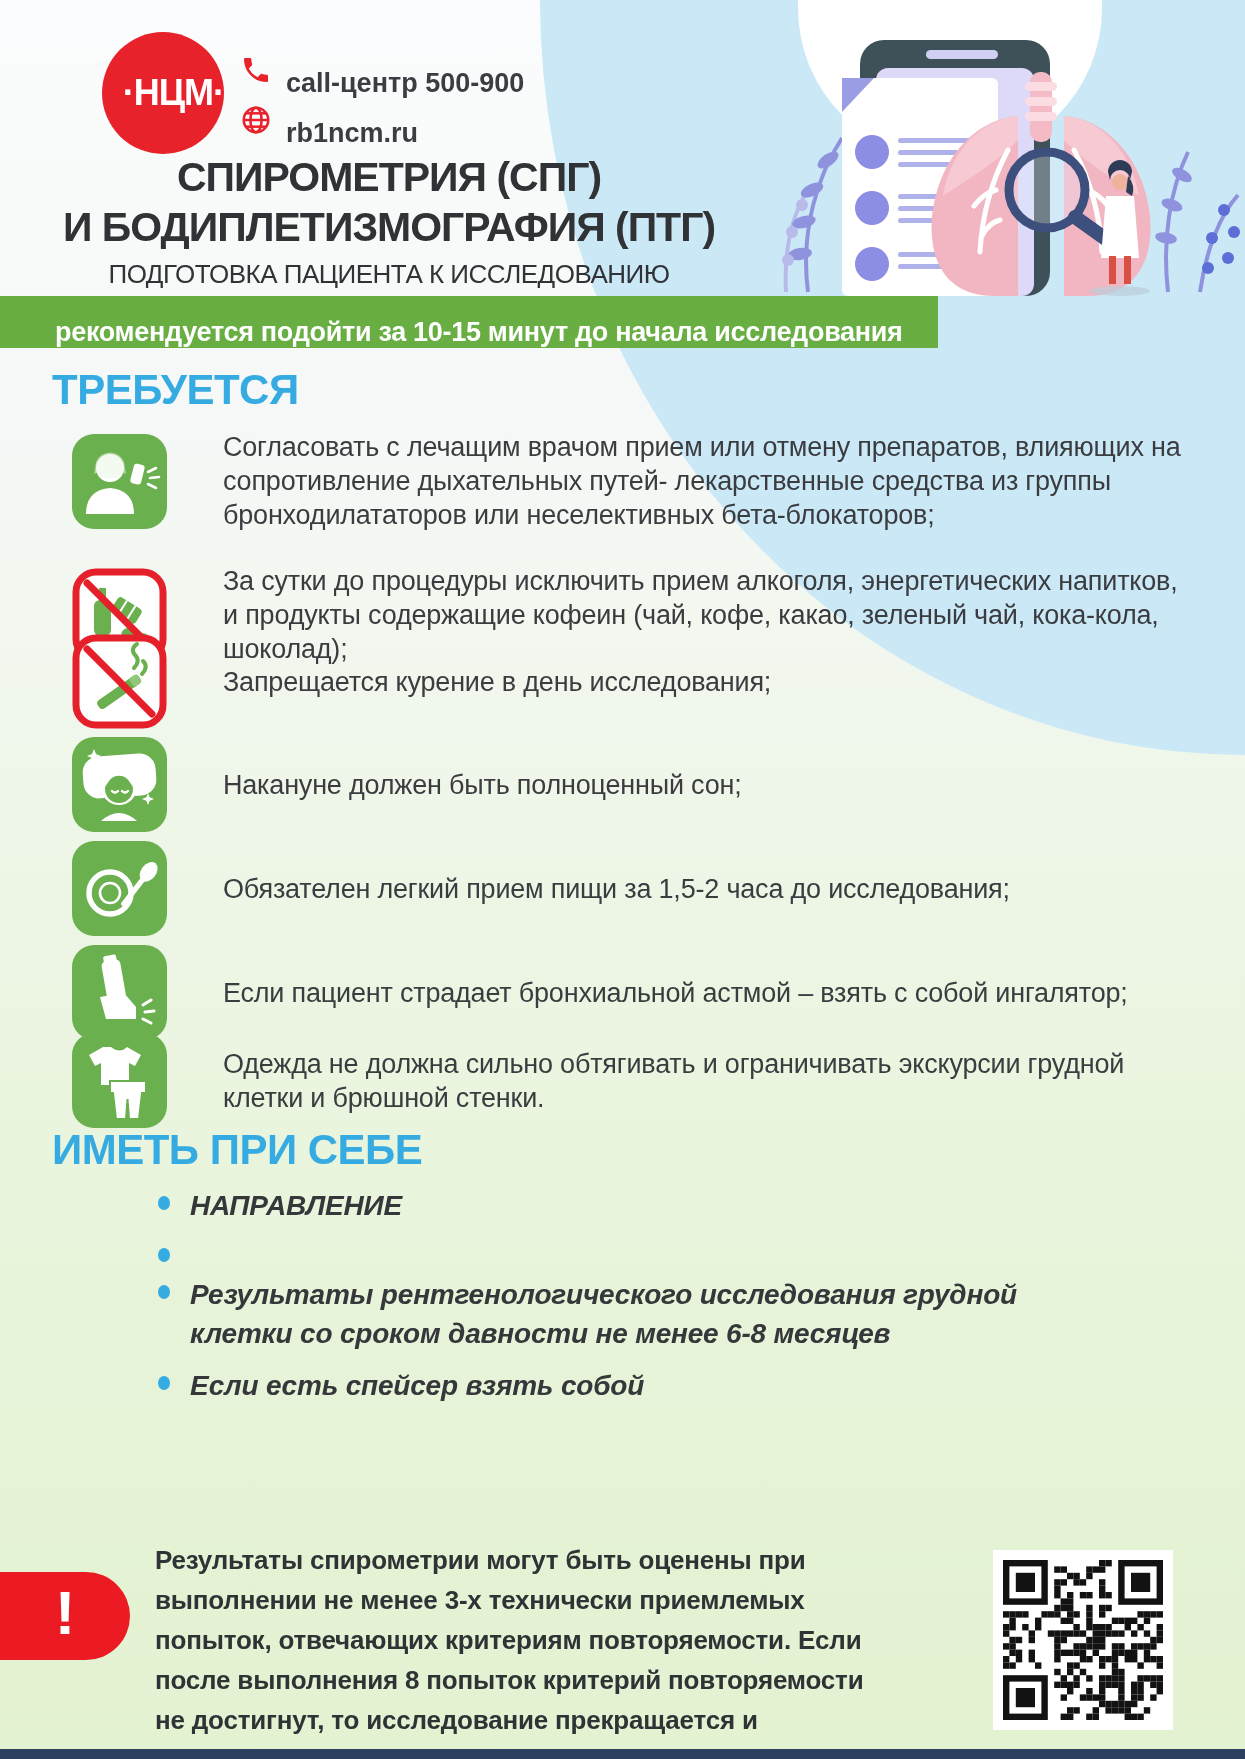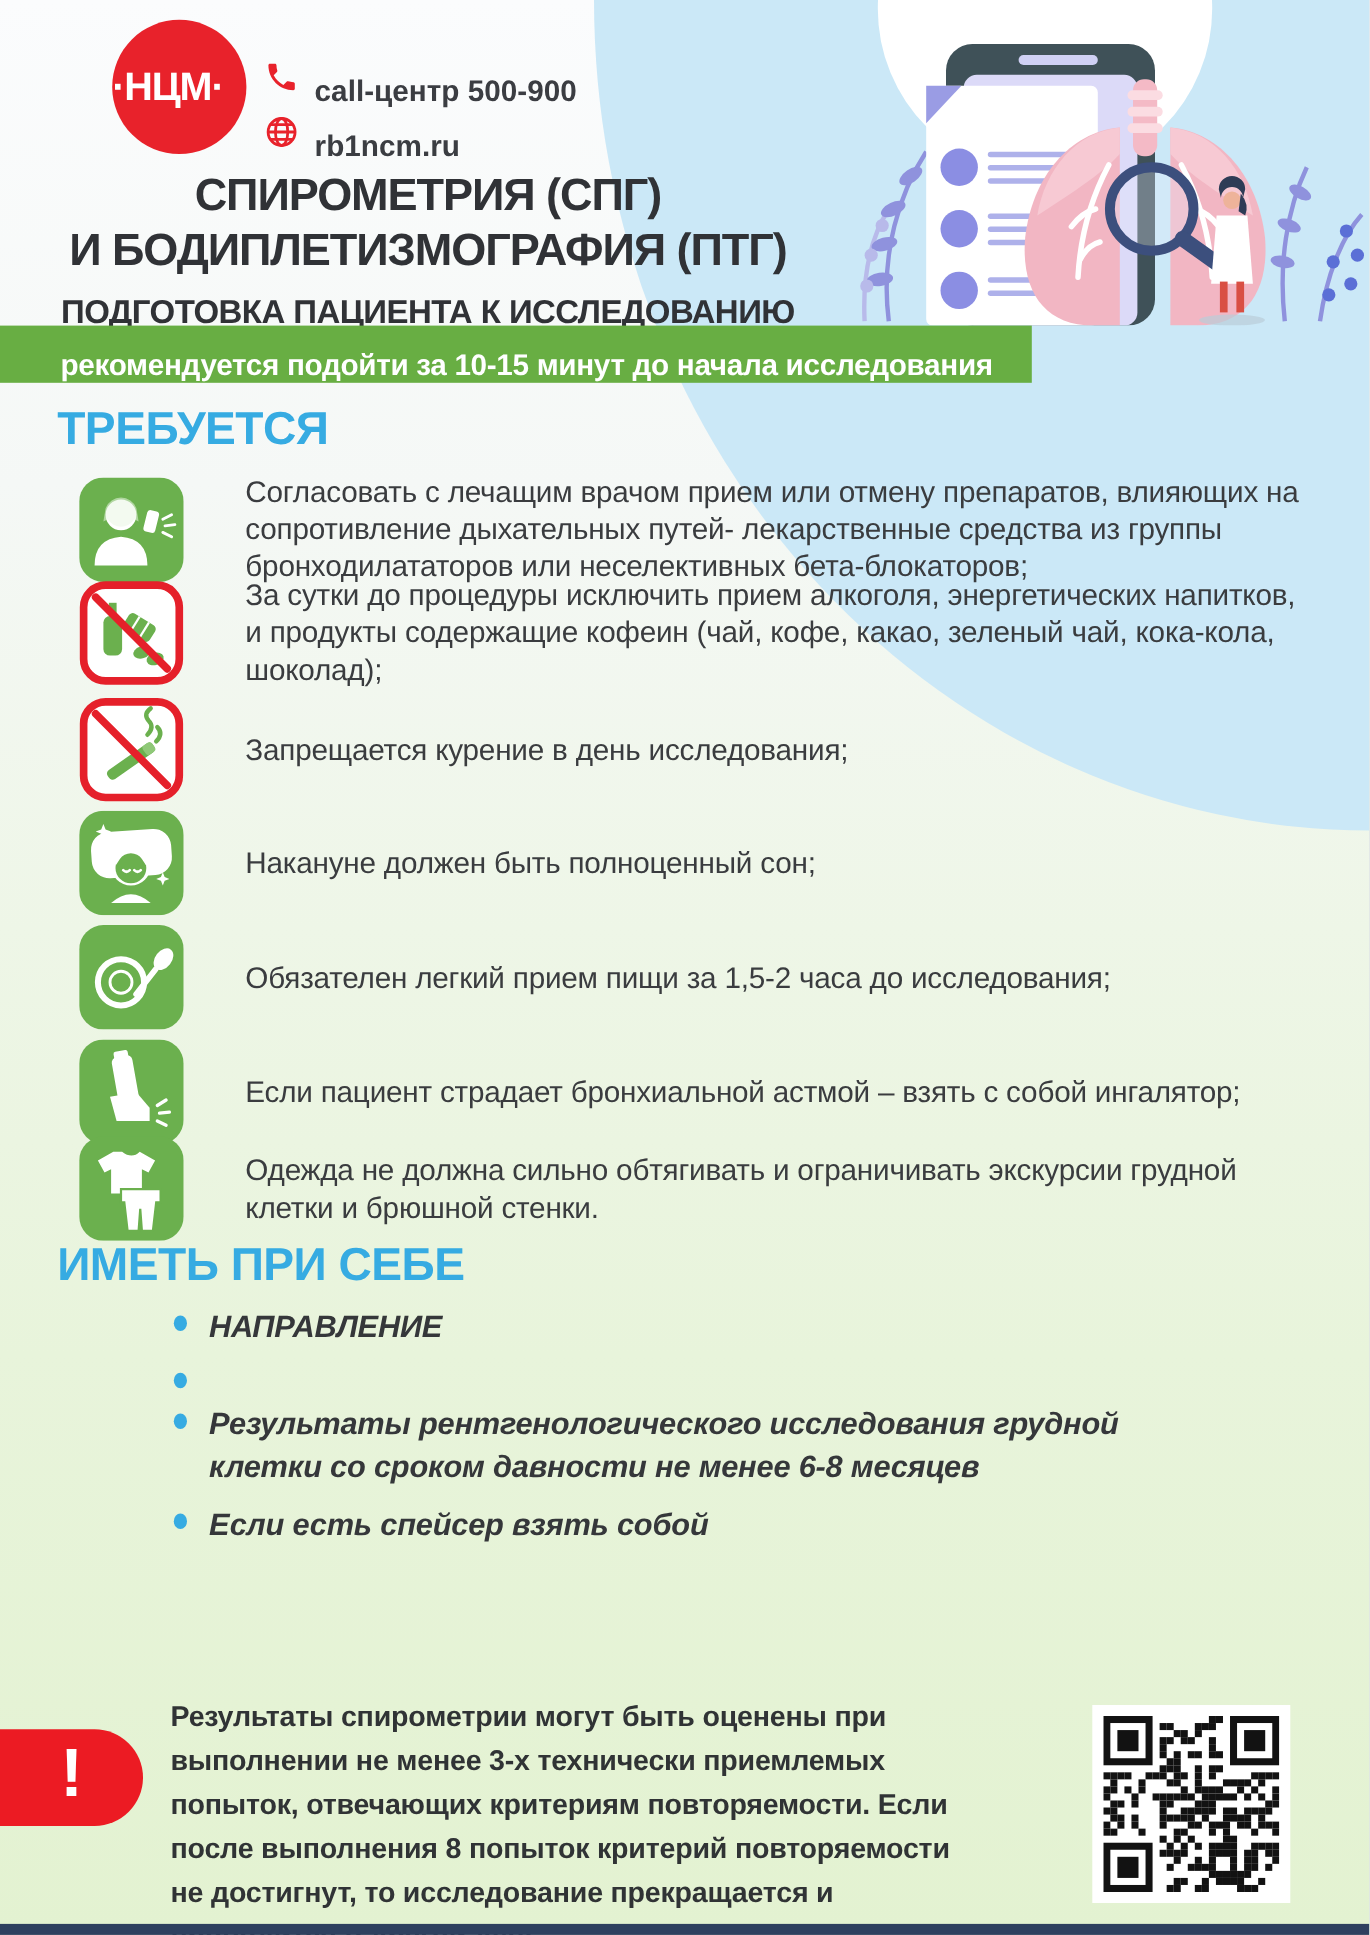--- a/index.html
+++ b/index.html
@@ -11,34 +11,34 @@
   }
   
   .blue-blob {
     position:absolute; top:0; left:540px; width:705px; height:755px;
     background:#cbe8f7; border-bottom-left-radius:100% 100%;
   }
   
   .illustration { position:absolute; top:0; left:700px; width:545px; height:296px; }
   
   .logo {
-    position:absolute; left:102px; top:18px; width:122px; height:122px; border-radius:50%;
-    background:#e8222b; display:flex; align-items:center; justify-content:flex-start;
+    position:absolute; left:102px; top:32px; width:122px; height:122px; border-radius:50%;
+    background:#e8222b; display:flex; align-items:center; justify-content:flex-end;
   }
   .logo-text { color:#fff; font-size:36px; font-weight:800; letter-spacing:-1px; }
   
   .contact-row { position:absolute; left:240px; display:flex; align-items:center; gap:14px; }
   .contact-row.phone { top:40px; }
   .contact-row.site  { top:90px; }
   .contact-label { font-size:27px; font-weight:700; color:#3b3d42;margin-top:28px; }
   .c-icon { width:32px; height:32px; display:block; }
   
   .title-block { position:absolute; left:44px; top:152px; width:690px; text-align:center; }
   .title-line { font-size:41px; line-height:50px; font-weight:800; color:#303236; letter-spacing:-1px; white-space:nowrap; }
-  .subtitle { margin-top:16px; font-size:30px; line-height:34px; font-weight:700; color:#303236; letter-spacing:-0.5px; white-space:nowrap; }
+  .subtitle { margin-top:5px; font-size:26px; line-height:34px; font-weight:400; color:#303236; letter-spacing:-0.5px; white-space:nowrap; }
   
   .banner {
     position:absolute; left:0; top:296px; width:938px; height:52px; background:#68ae43;
     display:flex; align-items:flex-end; padding-left:55px;
   }
   .banner-text { color:#fff; font-size:27px; font-weight:600; letter-spacing:-0.3px; white-space:nowrap; }
   
   .section-heading { position:absolute; left:52px; font-size:42px; font-weight:800; color:#36abe2; letter-spacing:-0.5px; }
   .h-required { top:366px; }
   .h-bring { top:1126px; }
@@ -208,21 +208,21 @@
         <g stroke="#fff" stroke-width="2.6" stroke-linecap="round">
           <line x1="76" y1="38" x2="84" y2="34"></line>
             <line x1="78" y1="44" x2="87" y2="43"></line>
             <line x1="76" y1="50" x2="84" y2="54"></line>
         </g>
       </svg>
     </div>
     <div class="item-text">Согласовать с лечащим врачом прием или отмену препаратов, влияющих на сопротивление дыхательных путей- лекарственные средства из группы бронходилататоров или неселективных бета-блокаторов;</div>
   </div>
 
-  <div class="item" style="top:524px">
+  <div class="item" style="top:564px">
     <div class="item-icon">
       <svg viewBox="0 0 95 95">
           <rect x="4" y="4" width="87" height="87" rx="20" fill="#fff" stroke="#e5202a" stroke-width="7"></rect>
         <rect x="27" y="20" width="7" height="14" fill="#6bb04e"></rect>
         <rect x="22" y="32" width="17" height="36" rx="6" fill="#6bb04e"></rect>
         <g transform="rotate(32 55 42)">
           <rect x="41" y="34" width="28" height="17" rx="4" fill="#6bb04e"></rect>
           <line x1="50" y1="34" x2="50" y2="51" stroke="#fff" stroke-width="2"></line>
           <line x1="60" y1="34" x2="60" y2="51" stroke="#fff" stroke-width="2"></line>
         </g>

